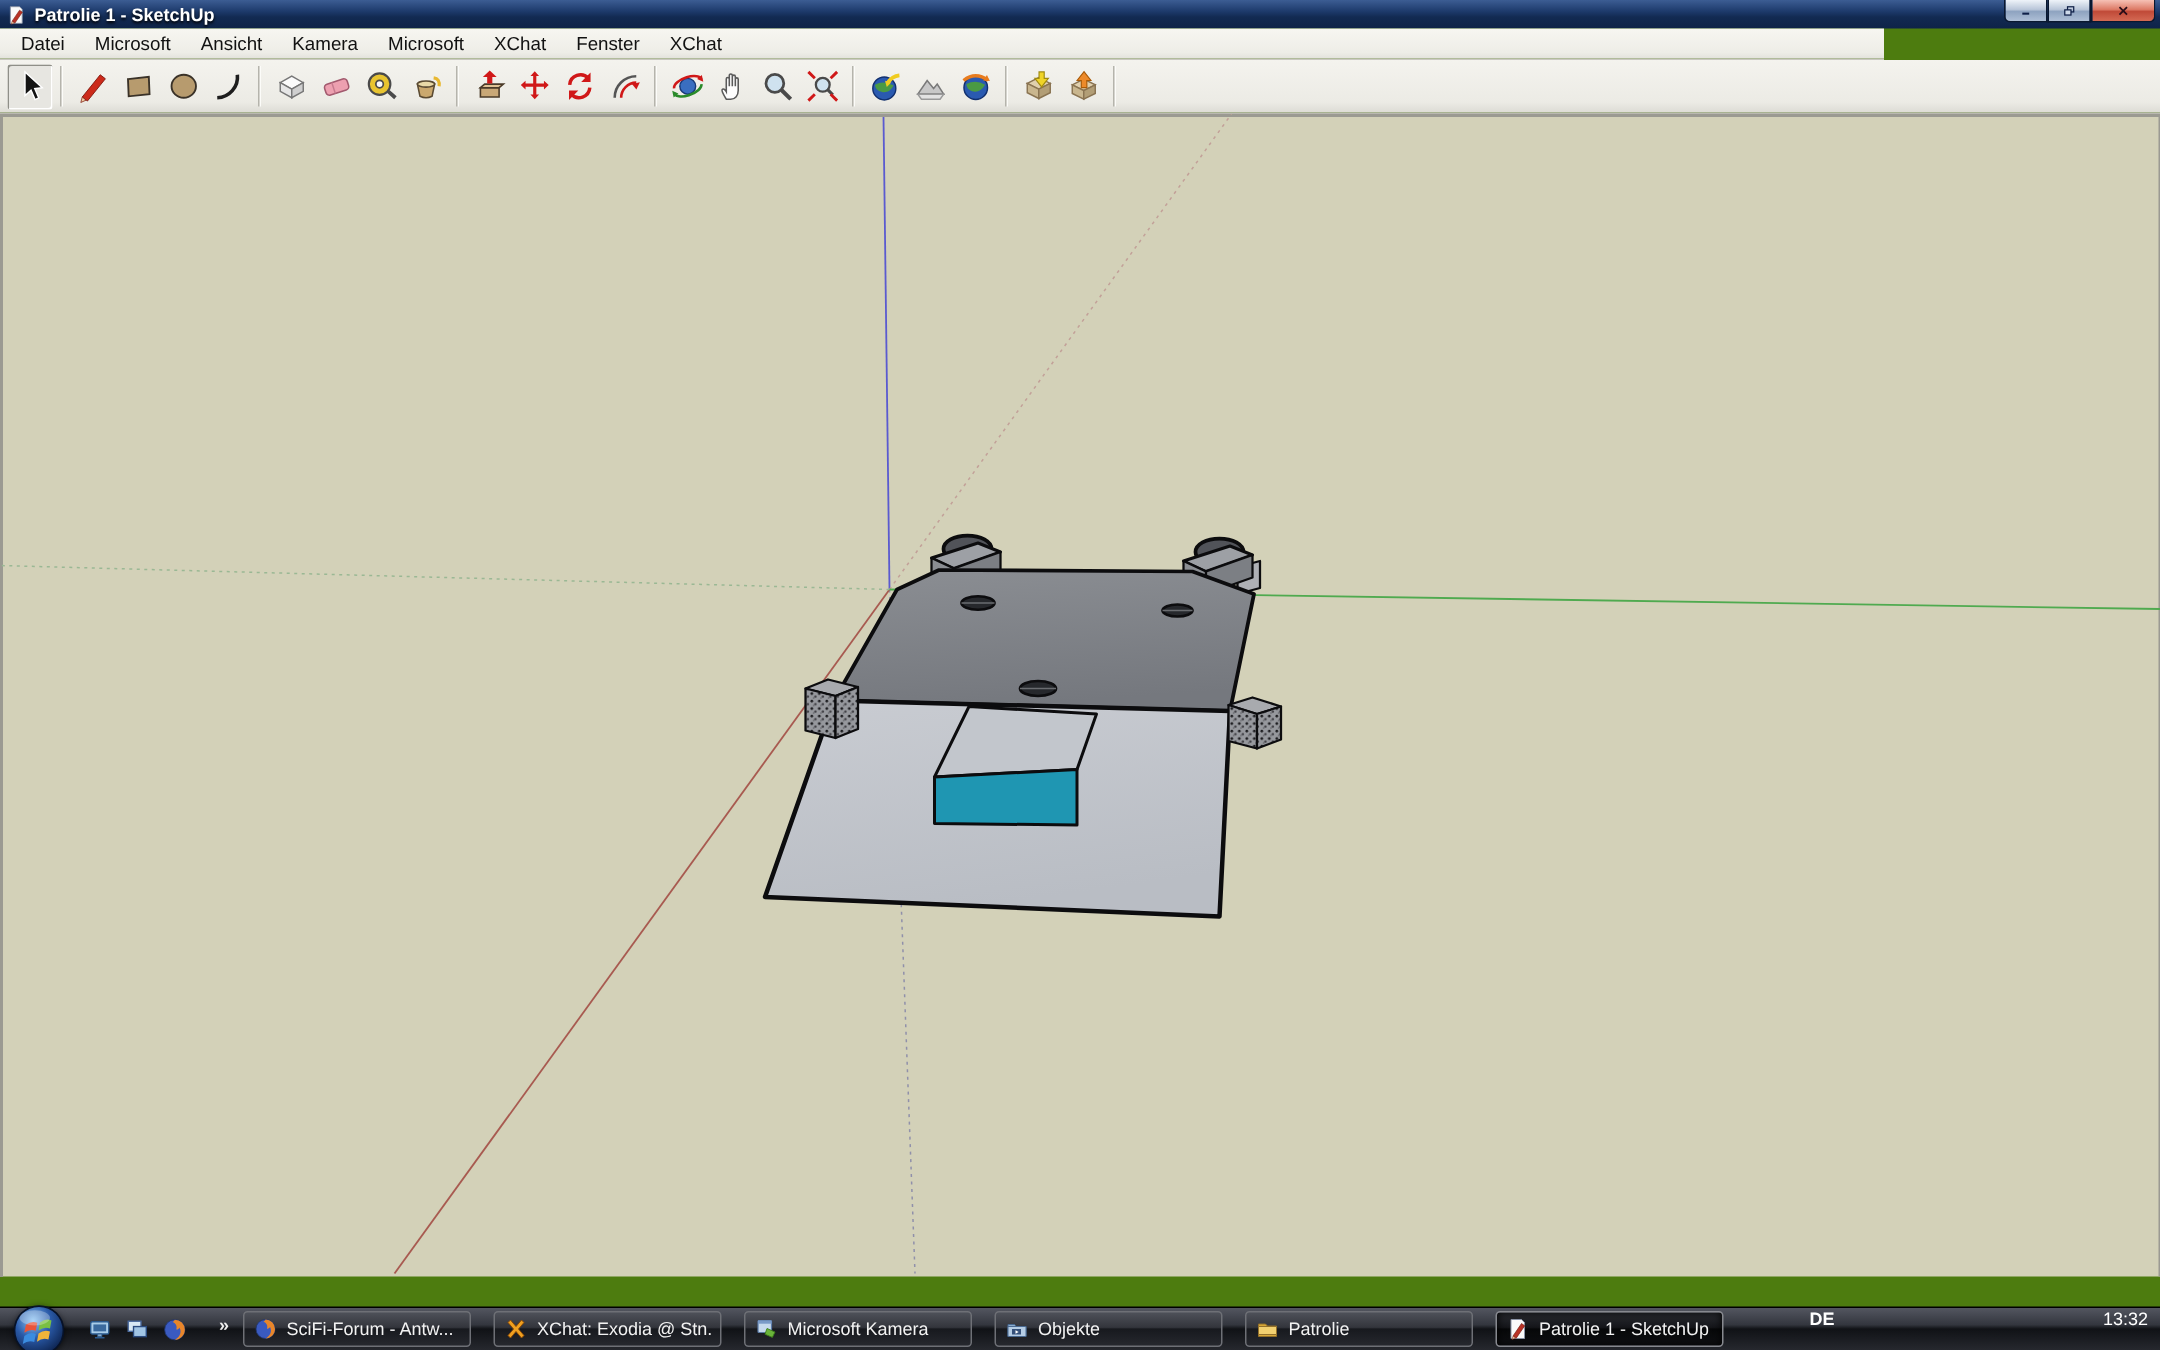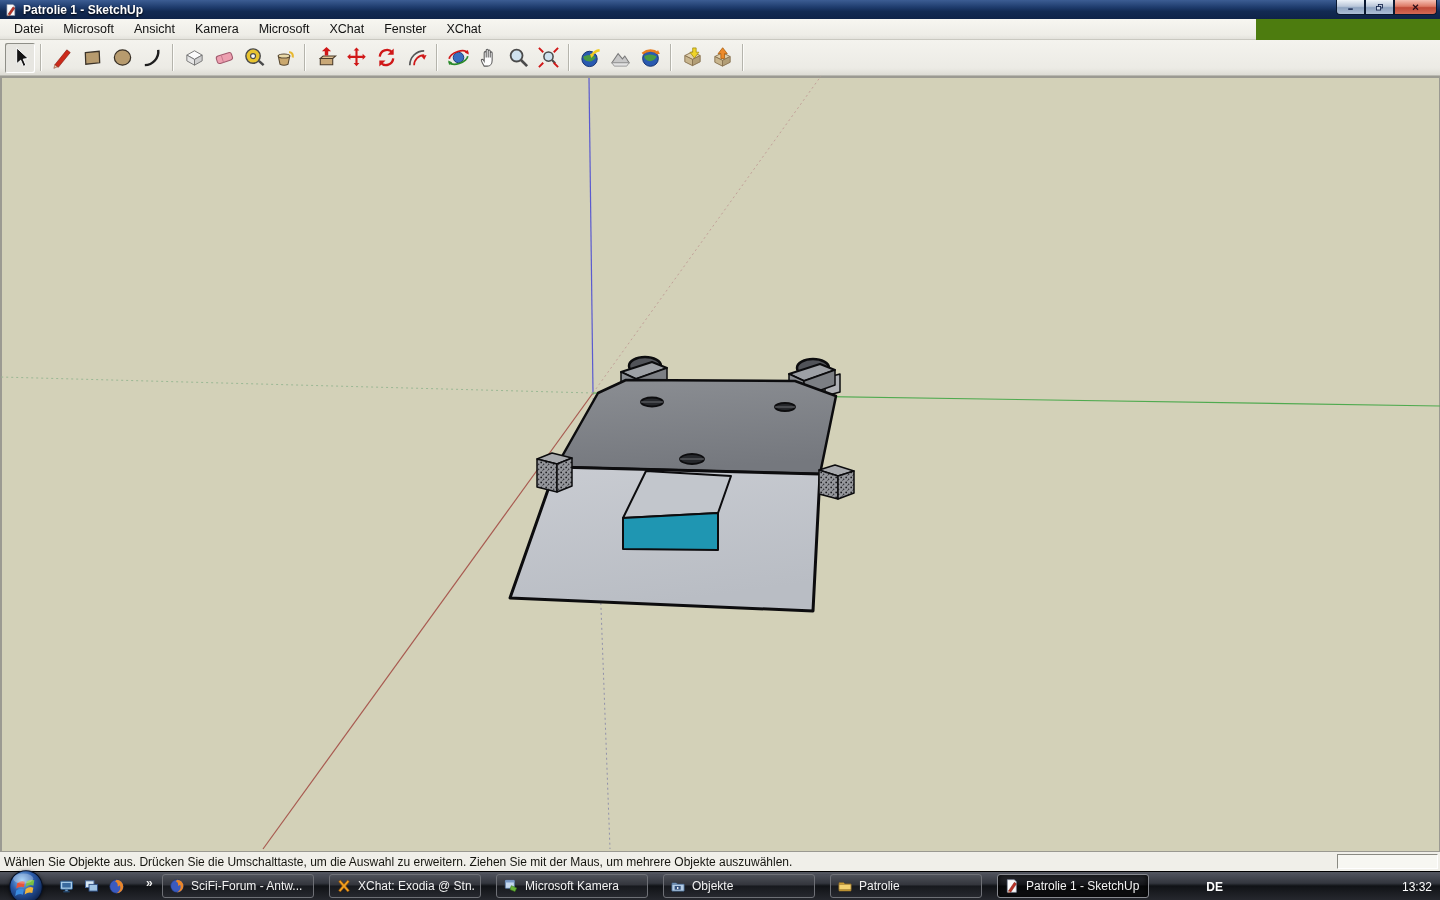--- a/index.html
+++ b/index.html
@@ -65,21 +65,21 @@
   .tasks { position:absolute; left:162px; top:2px; display:flex; gap:15px; }
   .tk-btn { width:152px; height:24px; border:1px solid #6e7076; border-radius:3px;
     background:linear-gradient(180deg,#4e5159 0%,#33353c 45%,#17191e 50%,#26282e 100%);
     display:flex; align-items:center; padding:0 6px; overflow:hidden; }
   .tk-btn.active { border-color:#87898f;
     background:linear-gradient(180deg,#2c2e34 0%,#141519 45%,#060708 50%,#101114 100%);
     box-shadow:inset 0 0 6px #000; }
   .tk-ic { width:16px; height:16px; margin-right:6px; flex:none; }
   .tk-ic svg { width:100%; height:100%; }
   .tk-label { color:#f2f2f2; font-size:12px; white-space:nowrap; overflow:hidden; }
-  .tray { position:absolute; right:4px; top:0; height:29px; display:flex; align-items:center; gap:9px; }
+  .tray { position:absolute; right:4px; top:0; height:29px; display:flex; gap:9px; }
   .tray-lang { color:#fff; font-size:12px; font-weight:bold; margin-right:4px; }
   .tray-ic { width:16px; height:16px; display:block; }
   .tray-ic.small { width:12px; height:12px; }
   .tray-gap { width:10px; }
   .tray-clock { color:#fff; font-size:12px; margin-left:11px; margin-right:4px; }
 </style>
 </head>
 <body>
 
 <div class="screen">
@@ -423,24 +423,20 @@
         <polygon points="819,394 835,389 854,395 838,400" fill="#a8aaae" stroke="var(--model-outline)" stroke-width="1.5"></polygon>
         <polygon points="819,394 838,400 838,423 819,418" fill="url(#speck)" stroke="var(--model-outline)" stroke-width="1.5"></polygon>
         <polygon points="838,400 854,395 854,417 838,423" fill="url(#speck)" stroke="var(--model-outline)" stroke-width="1.5"></polygon>
 
         <polygon points="646,395 731,400 718,437 623,442" fill="#c2c6cc" stroke="var(--model-outline)" stroke-width="2"></polygon>
         <polygon points="623,442 718,437 718,474 623,473" fill="var(--model-teal)" stroke="var(--model-outline)" stroke-width="2"></polygon>
       </g>
     </svg>
   </div>
 
-  <div class="statusbar">
-    <span class="status-msg">Wählen Sie Objekte aus. Drücken Sie die Umschalttaste, um die Auswahl zu erweitern. Ziehen Sie mit der Maus, um mehrere Objekte auszuwählen.</span>
-    <div class="vcb"></div>
-  </div>
 
   <div class="taskbar">
     <span class="start-orb"><svg viewBox="0 0 32 32" xmlns="http://www.w3.org/2000/svg">
           <defs>
             <radialGradient id="orbg" cx="38%" cy="30%" r="80%">
               <stop offset="0" stop-color="#8cc4f4"></stop>
               <stop offset="0.45" stop-color="#2a5aa8"></stop>
               <stop offset="1" stop-color="#081a40"></stop>
             </radialGradient>
           </defs>

